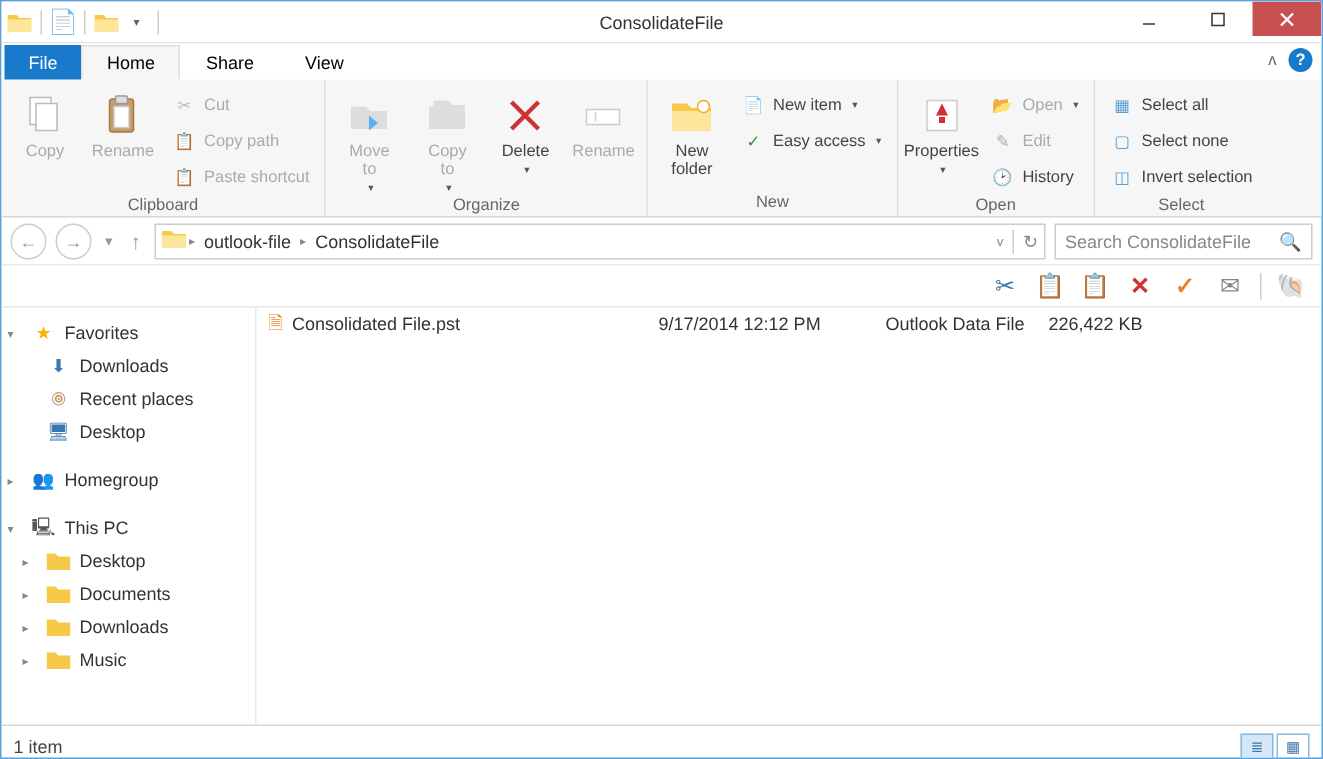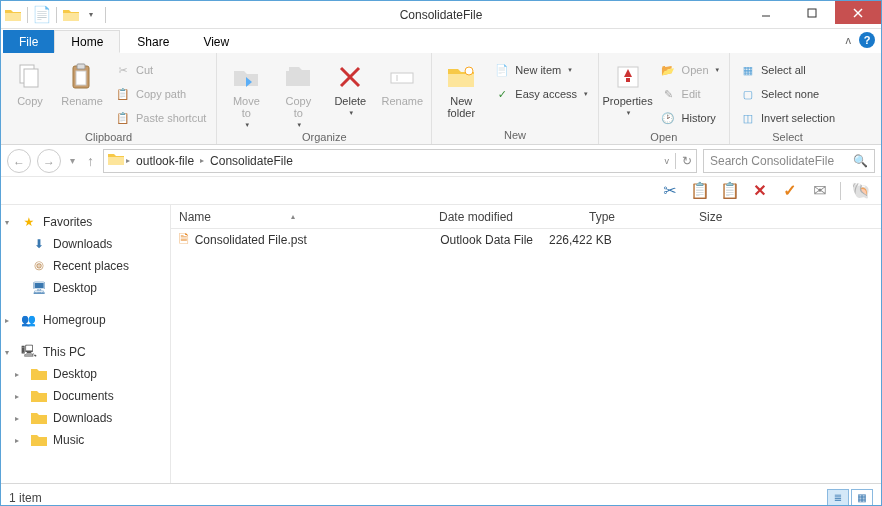--- a/index.html
+++ b/index.html
@@ -422,35 +422,27 @@
             <svg class="folder-svg" viewBox="0 0 16 14">
               <path fill="#f7c948" d="M0 2h6l2 2h8v9H0z"></path>
             </svg>
           </span>
           <span>Music</span>
         </div>
     </div>
   </div>
 
   <div class="content">
-    <div class="colheads">
-      <div class="ch name">
-          <span>Name</span>
-          <span class="sorticon">▴</span>
-        </div>
-      <div class="ch date">Date modified</div>
-      <div class="ch type">Type</div>
-      <div class="ch size">Size</div>
-    </div>
     <div class="rows">
       <div class="row">
         <div class="c name">
             <span class="ico16" style="color:#e6841e;">🗎</span>
             <span>Consolidated File.pst</span>
           </div>
+        <div class="c date">9/17/2014 12:12 PM</div>
         <div class="c type">Outlook Data File</div>
         <div class="c size">226,422 KB</div>
       </div>
     </div>
   </div>
 </div>
 
 <div class="status">
   <span>1 item</span>
   <div class="viewbtns">

